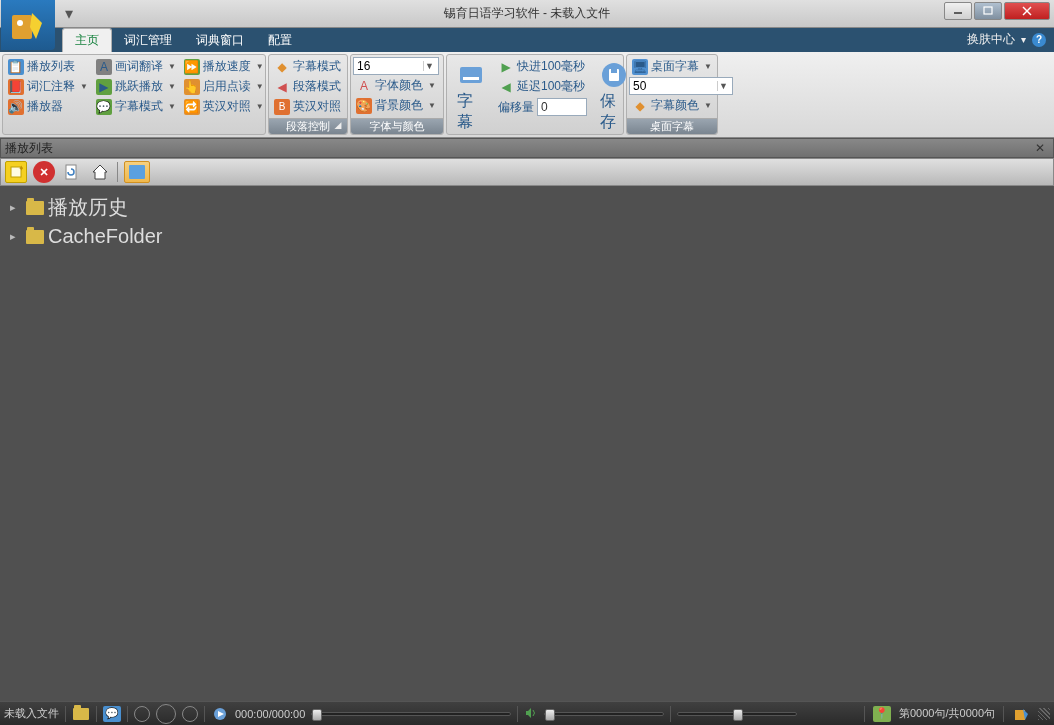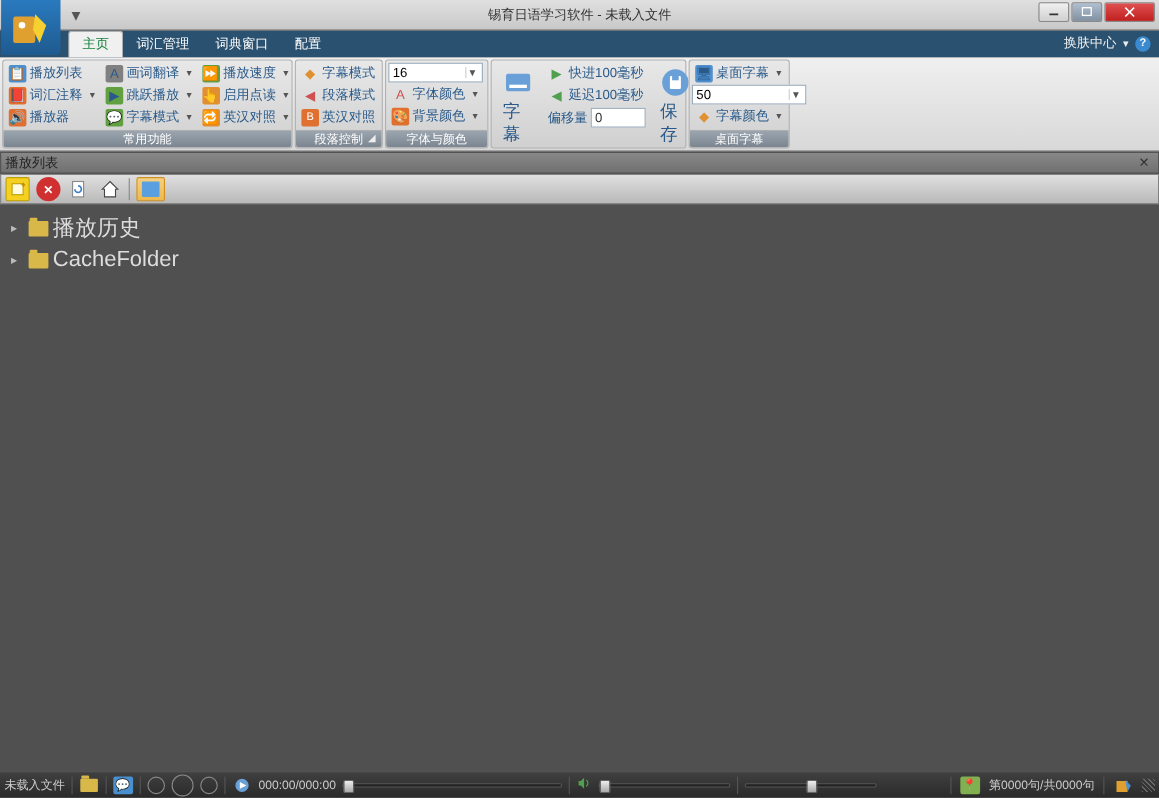--- a/index.html
+++ b/index.html
@@ -165,21 +165,20 @@
             <span>启用点读</span>
             <span class="drop">▼</span>
           </div>
         <div class="rbtn">
             <span class="ricon" style="background:#e09030">🔁</span>
             <span>英汉对照</span>
             <span class="drop">▼</span>
           </div>
       </div>
     </div>
-    <div class="group-label">常用功能</div>
   </div>
 
   <div class="ribbon-group" style="width:80px">
     <div class="group-body">
         <div class="rcol">
       <div class="rbtn">
             <span class="ricon" style="color:#e09030">◆</span>
             <span>字幕模式</span>
           </div>
       <div class="rbtn">

